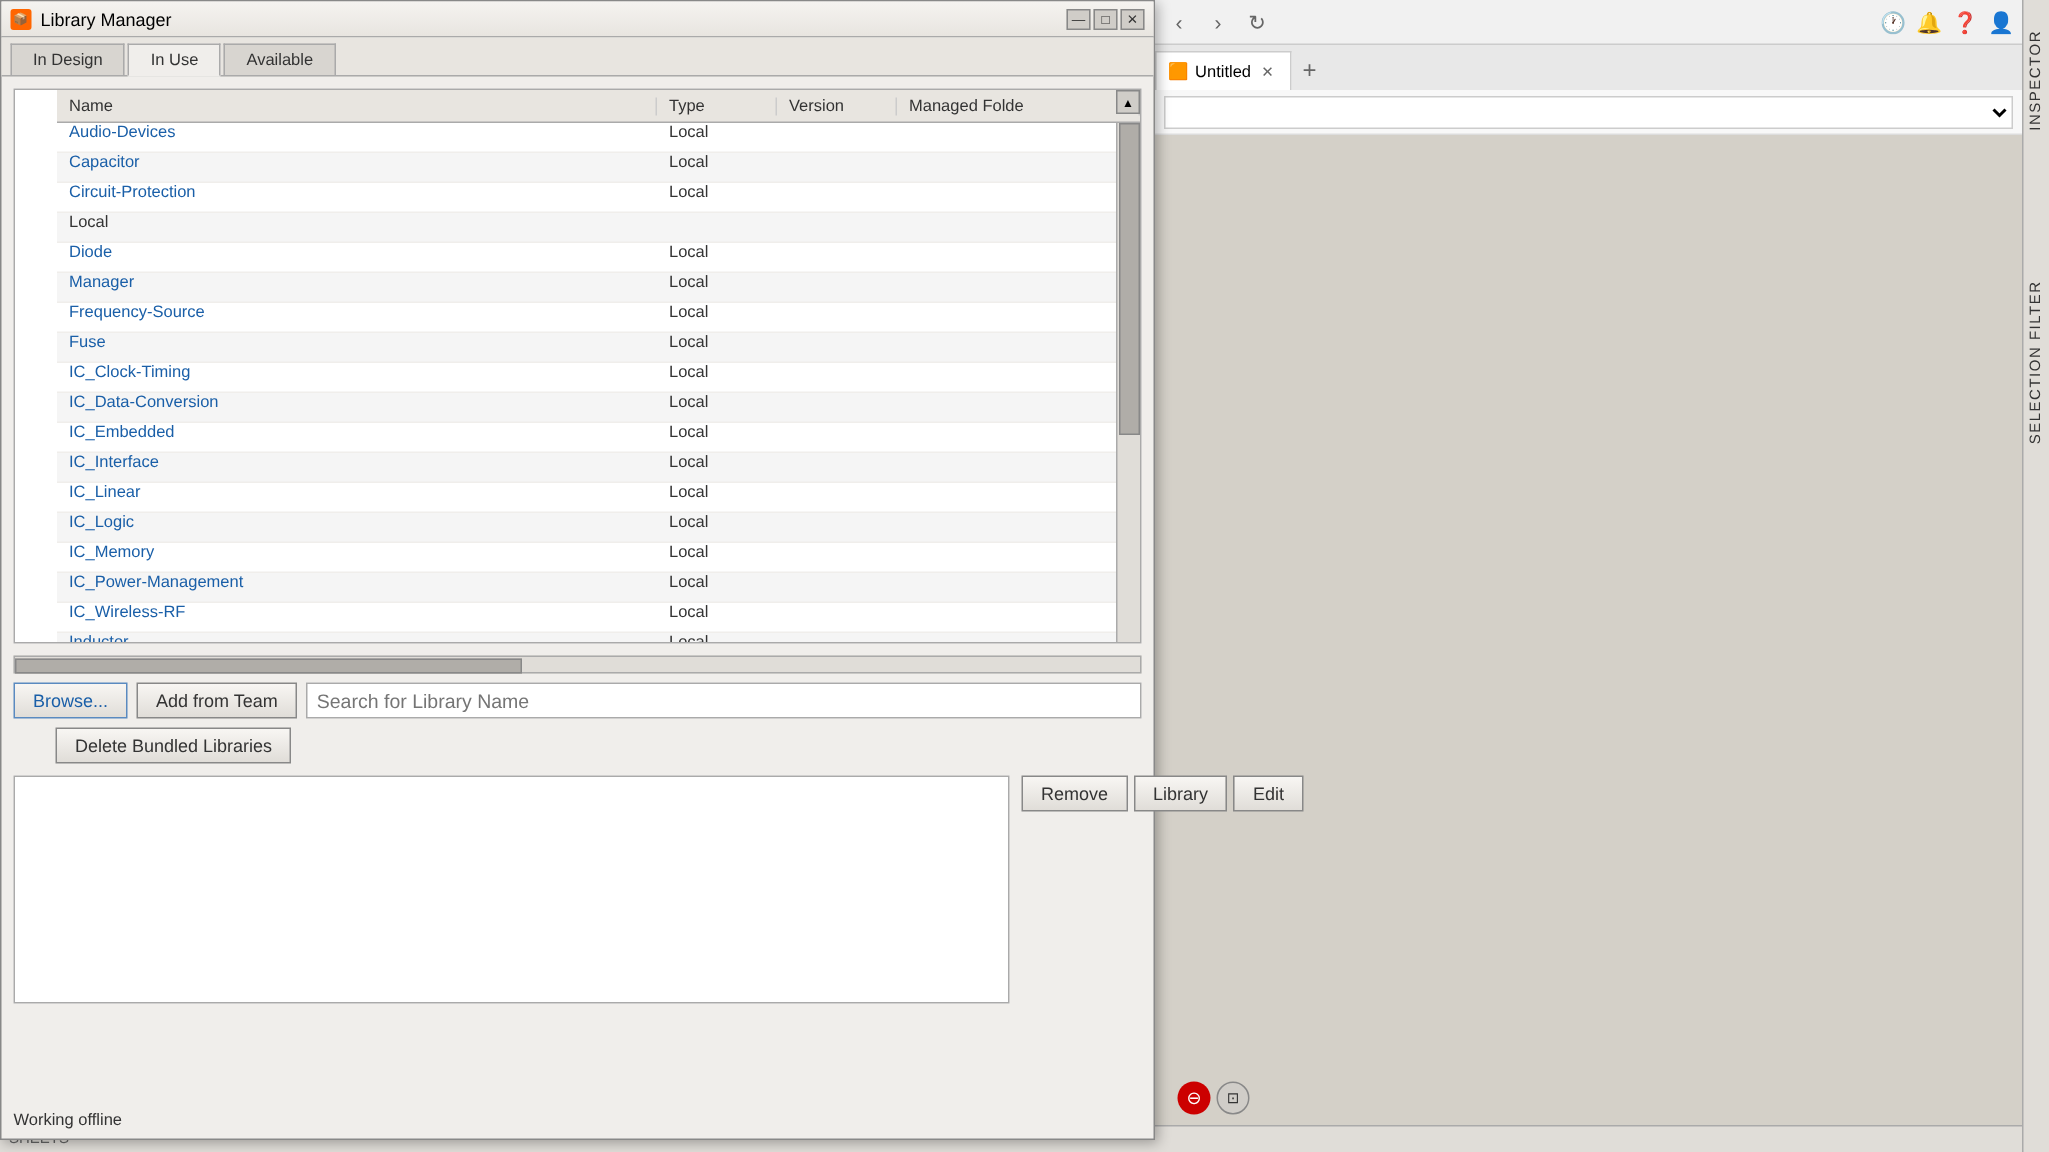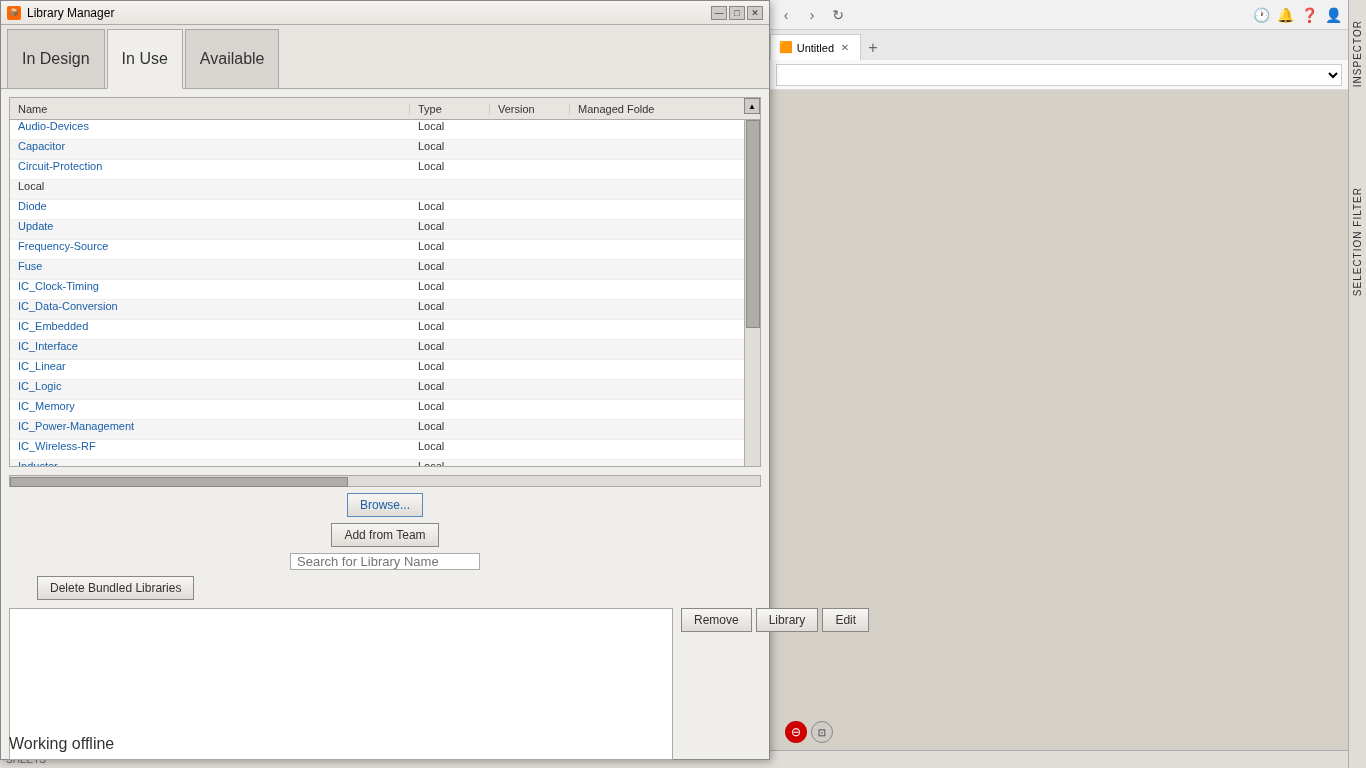--- a/index.html
+++ b/index.html
@@ -113,22 +113,22 @@
     
     .tabs-bar {
       display: flex;
       background: #e8e5e0;
       border-bottom: 1px solid #aaa;
       padding: 4px 6px 0;
       gap: 2px;
     }
 
     .tab {
-      padding: 20px 14px;
-      font-size: 16px;
+      padding: 4px 14px;
+      font-size: 11px;
       border: 1px solid #aaa;
       border-bottom: none;
       cursor: pointer;
       background: #d8d5d0;
       color: #333;
     }
 
     .tab.active {
       background: #f0eeeb;
       border-bottom: 1px solid #f0eeeb;
@@ -137,20 +137,21 @@
     }
 
     
     .table-container {
       margin: 8px;
       border: 1px solid #aaa;
       background: white;
       height: 370px;
       overflow: hidden;
       position: relative;
+      padding-left: 28px;
     }
 
     .table-header {
       display: flex;
       background: #e8e5e0;
       border-bottom: 1px solid #aaa;
       height: 22px;
       align-items: center;
     }
 
@@ -207,21 +208,20 @@
     .td-type { width: 80px; color: #333; }
     .td-version { width: 80px; color: #333; }
     .td-folder { flex: 1; color: #333; }
 
     
     .action-buttons {
       display: flex;
       align-items: center;
       gap: 6px;
       margin: 6px 8px;
-      flex-direction: column;
     }
 
     .btn {
       padding: 4px 12px;
       font-size: 12px;
       border: 1px solid #888;
       background: linear-gradient(to bottom, #f8f6f3, #e0ddd8);
       cursor: pointer;
       color: #333;
       height: 24px;
@@ -268,21 +268,21 @@
       display: flex;
       flex-direction: row;
       gap: 4px;
       width: 80px;
     }
 
     .status-bar {
       position: absolute;
       bottom: 6px;
       left: 8px;
-      font-size: 16px;
+      font-size: 11px;
       color: #333;
     }
 
     
     .v-scrollbar {
       position: absolute;
       right: 0;
       top: 22px;
       width: 16px;
       height: calc(100% - 22px);
@@ -546,21 +546,21 @@
       <span class="td td-version"></span>
       <span class="td td-folder"></span>
     </div>
         <div class="table-row">
       <span class="td td-name">Diode</span>
       <span class="td td-type">Local</span>
       <span class="td td-version"></span>
       <span class="td td-folder"></span>
     </div>
         <div class="table-row">
-      <span class="td td-name">Update</span>
+      <span class="td td-name">Manager</span>
       <span class="td td-type">Local</span>
       <span class="td td-version"></span>
       <span class="td td-folder"></span>
     </div>
         <div class="table-row">
       <span class="td td-name">Frequency-Source</span>
       <span class="td td-type">Local</span>
       <span class="td td-version"></span>
       <span class="td td-folder"></span>
     </div>

